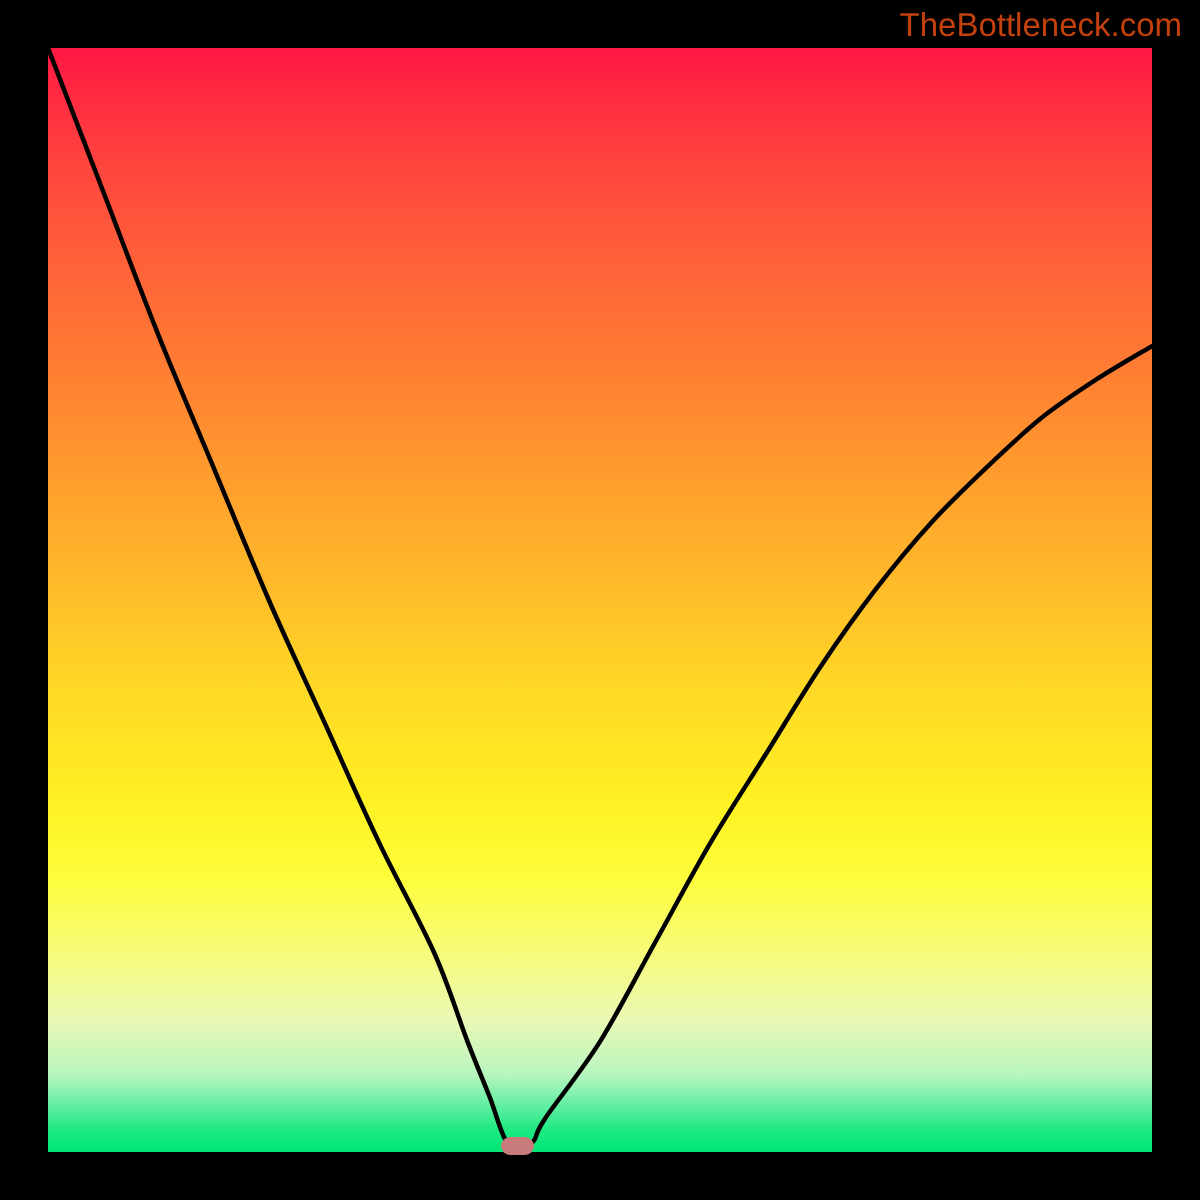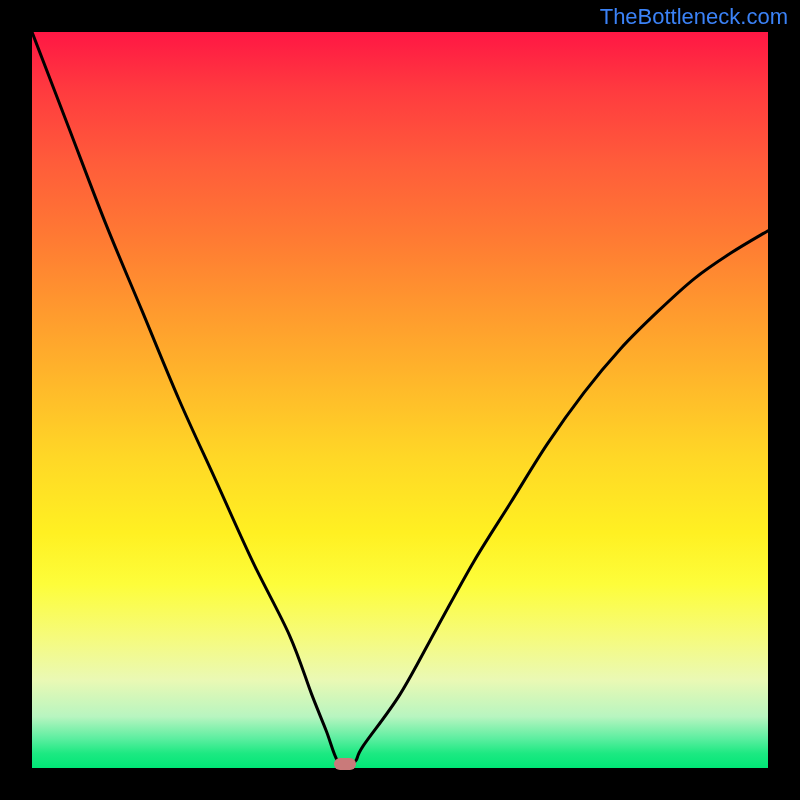--- a/index.html
+++ b/index.html
@@ -8,21 +8,21 @@
     width: 800px;
     height: 800px;
     background: #000;
     font-family: Arial, sans-serif;
     position: relative;
   }
   .watermark {
     position: absolute;
     top: 4px;
     right: 12px;
-    color: #3b82f6;
+    color: #c2410c;
     font-size: 22px;
     font-weight: 500;
     z-index: 10;
   }
   .outer-frame {
     position: absolute;
     top: 0;
     left: 0;
     width: 800px;
     height: 800px;

